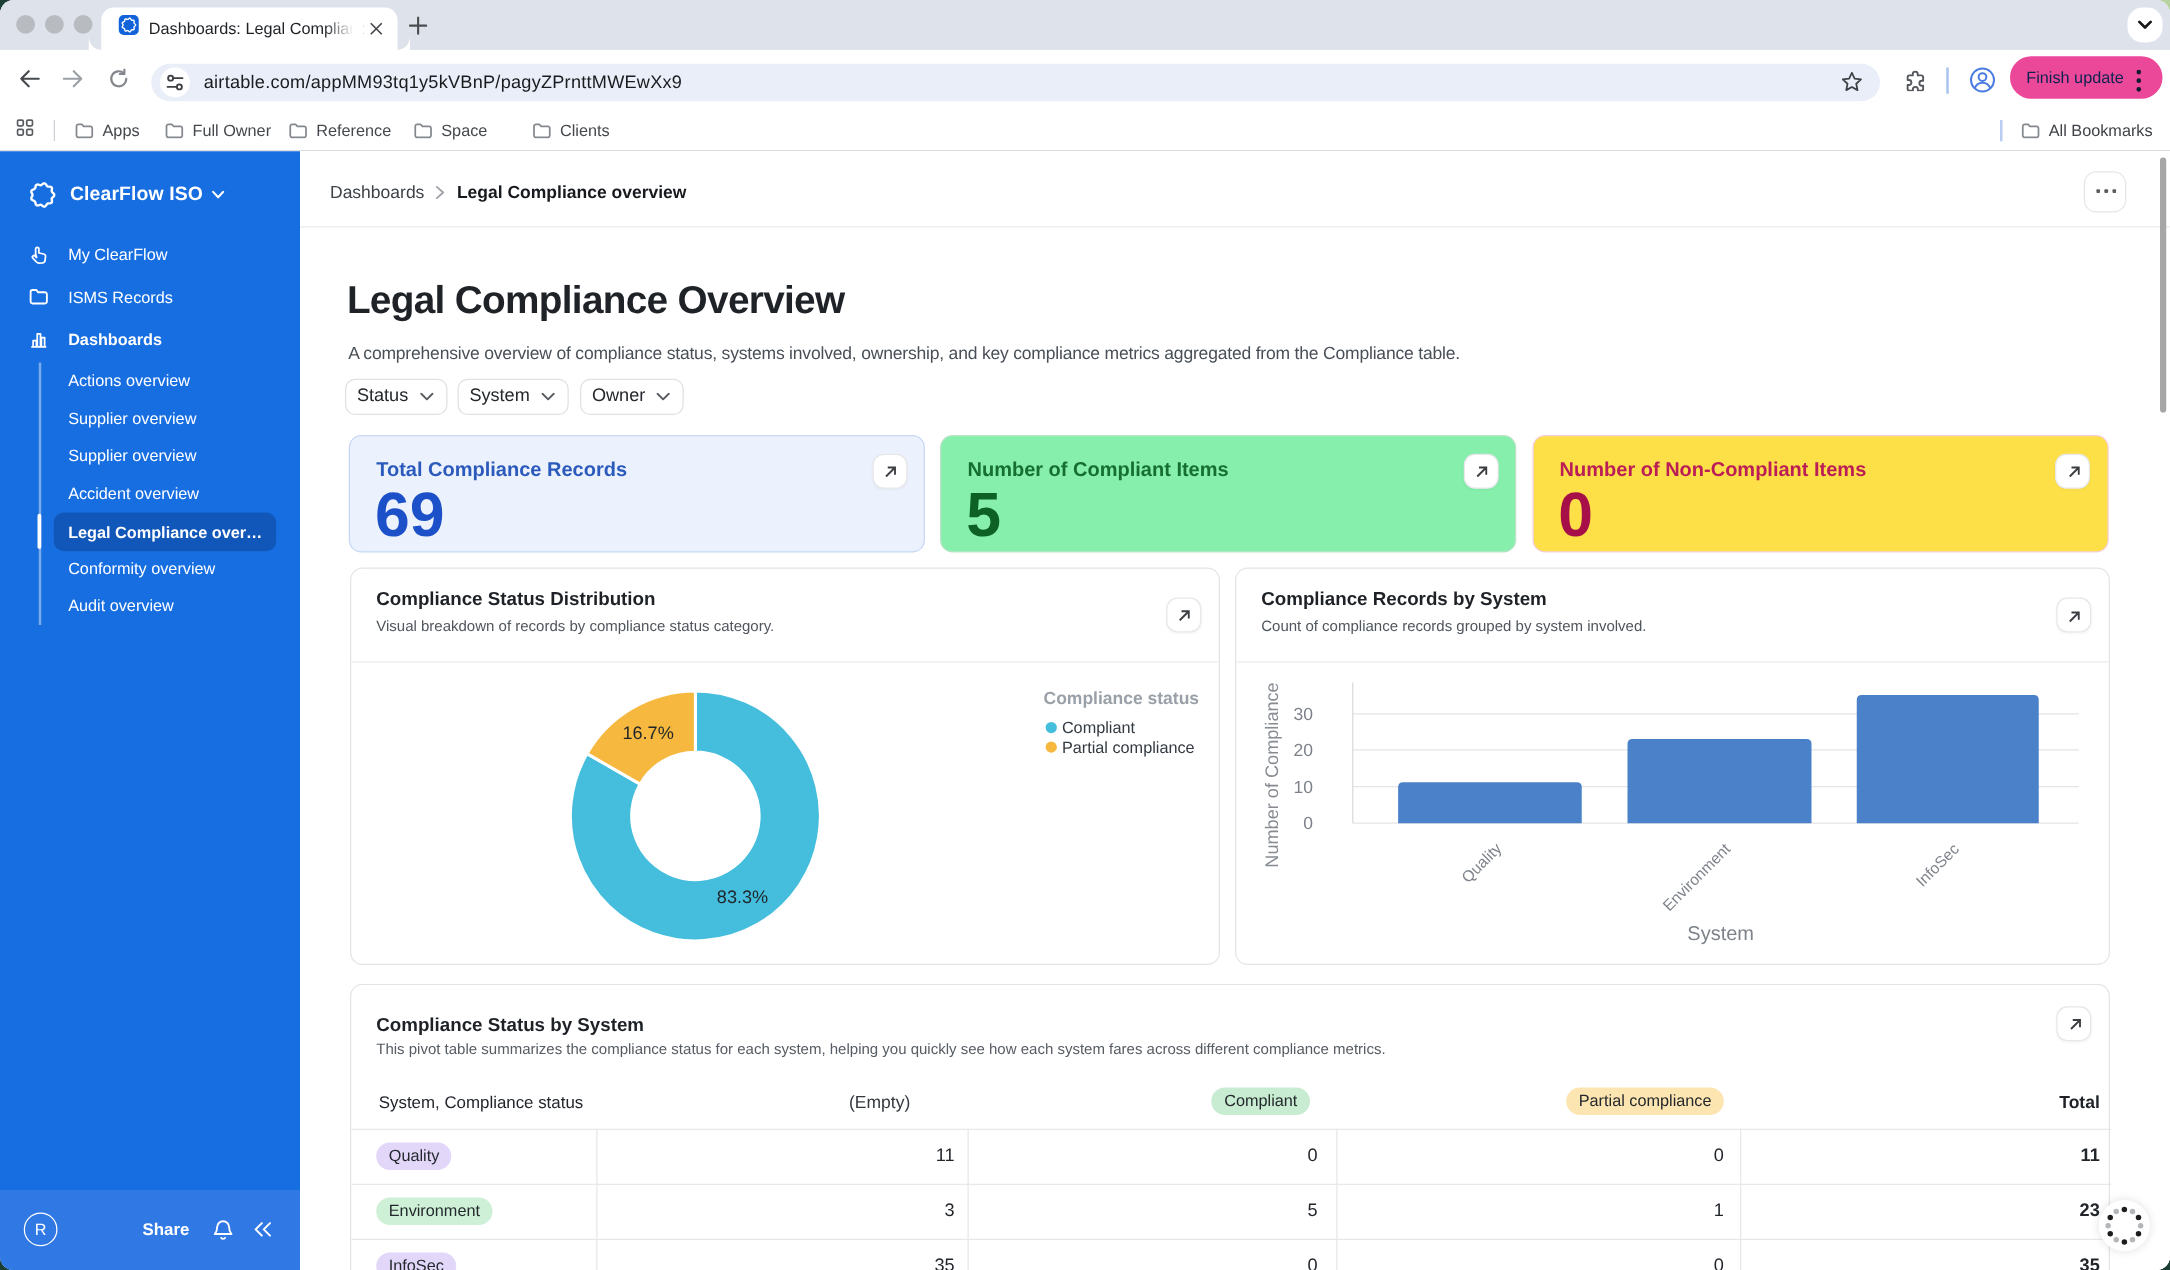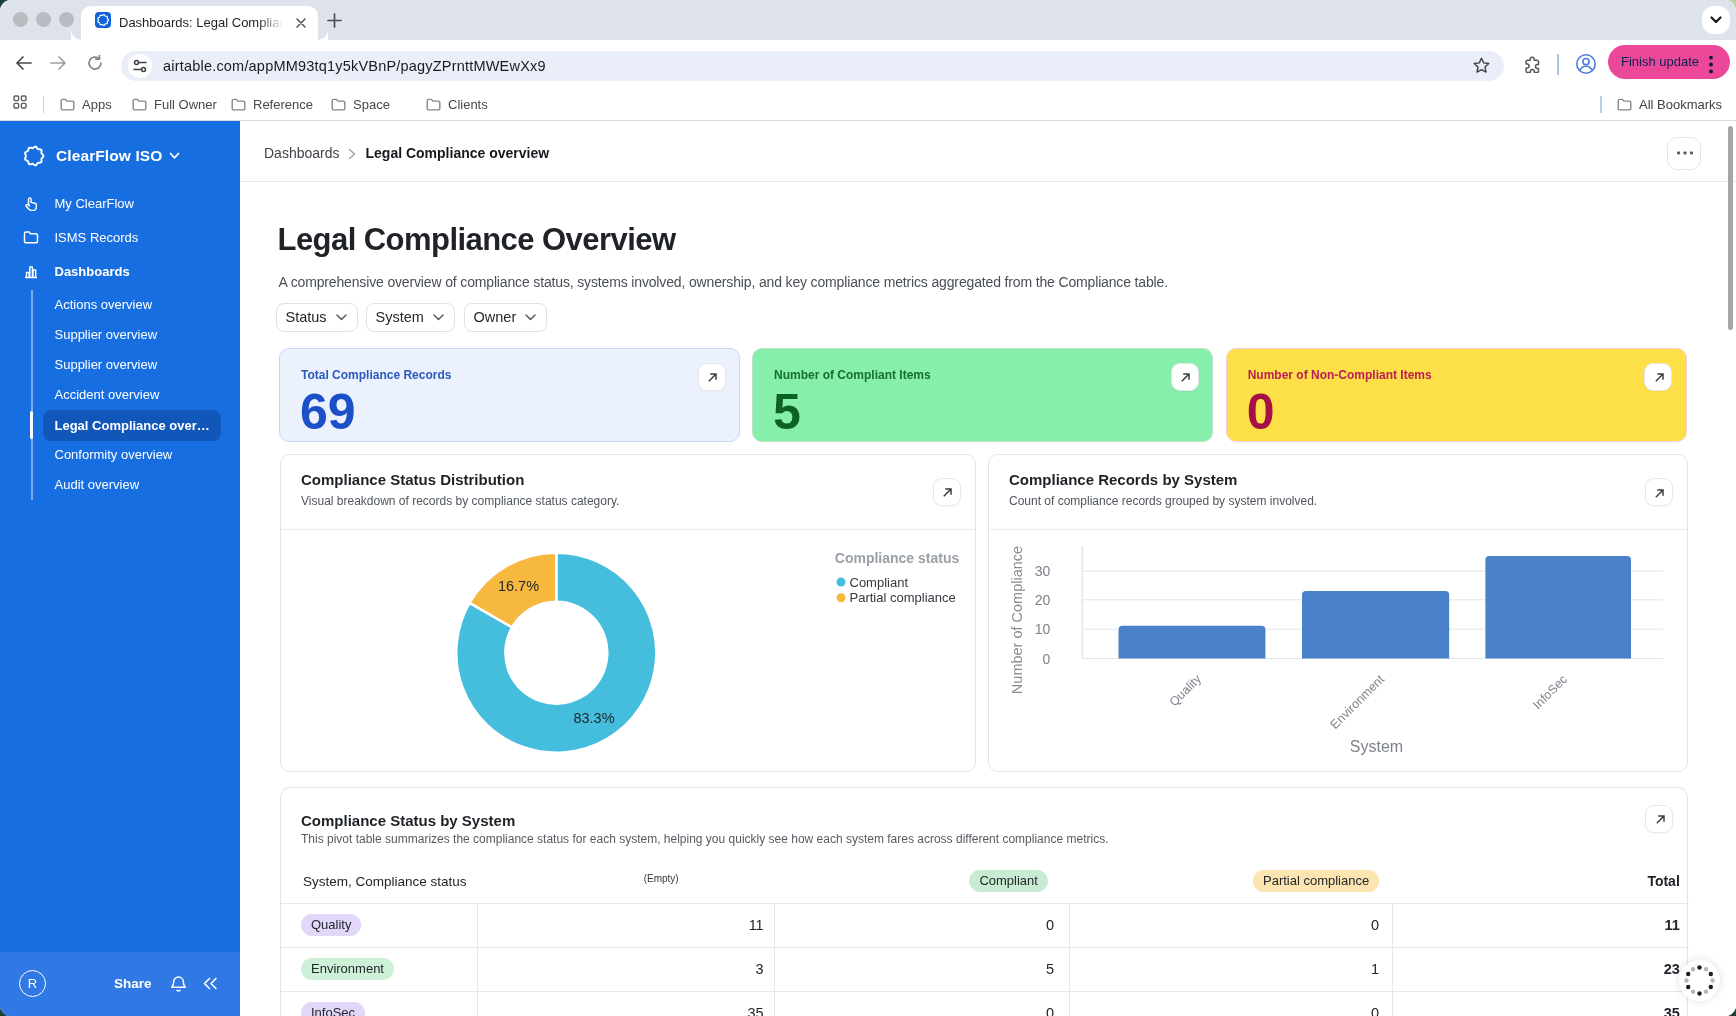--- a/index.html
+++ b/index.html
@@ -32,21 +32,21 @@
 #guide{position:absolute;left:31px;top:169px;width:1.5px;height:210px;background:rgba(255,255,255,.42)}
 #sfoot{position:absolute;left:0;top:830.5px;width:240px;height:64.5px;background:#3079e4}
 #main{position:absolute;left:240px;top:0;width:1496px;height:895px;background:#fff}
 #crumbbar{position:absolute;left:0;top:0;width:1496px;height:61px;border-bottom:1px solid #e9eaec;background:#fff}
 #crumb{position:absolute;left:24px;top:24px;font-size:14px;color:#3c4248}
 #dots3{position:absolute;left:1427px;top:15.5px;width:34px;height:33px;border-radius:10px;border:1px solid #e5e6e8;background:#fff}
 h1{position:absolute;left:37.5px;top:101px;font-size:31px;letter-spacing:-.55px;color:#1f2328;font-weight:700}
 #desc{position:absolute;left:38.5px;top:152.5px;font-size:14px;letter-spacing:-.15px;color:#494f57}
 .fpill{position:absolute;top:182px;height:28.5px;border-radius:8px;border:1px solid #dfe1e4;background:#fff;font-size:14.5px;color:#24272b;display:flex;align-items:center;padding:0 10px 0 8.5px;gap:9px}
 .scard{position:absolute;top:227px;width:461px;height:93.5px;border-radius:10px;border:1px solid}
-.scard .t{position:absolute;left:21px;top:19px;font-size:12px;font-weight:700}
+.scard .t{position:absolute;left:21px;top:19px;font-size:16px;font-weight:700}
 .scard .n{position:absolute;left:20px;top:34px;font-size:50px;font-weight:700}
 .xbtn{position:absolute;width:28px;height:28px;border-radius:9px;background:#fff;border:1px solid #e7e8ea;box-shadow:0 1px 2px rgba(0,0,0,.04)}
 .ccard{position:absolute;top:333px;height:318px;background:#fff;border:1px solid #e3e4e6;border-radius:10px}
 .chead .ct{position:absolute;left:20px;top:16px;font-size:15px;font-weight:700;color:#1e2227}
 .chead .cs{position:absolute;left:20px;top:38.5px;font-size:12px;color:#50565e}
 .chline{position:absolute;left:0;top:74px;width:100%;height:1px;background:#ececee}
 #pivot{position:absolute;left:40px;top:665.8px;width:1408px;height:240px;background:#fff;border:1px solid #e3e4e6;border-radius:10px 10px 0 0;border-bottom:none}
 #scrollthumb{position:absolute;left:1727.5px;top:126px;width:5.5px;height:204px;border-radius:3px;background:#a6a6a6}
 #spincard{position:absolute;left:1679px;top:959.5px;width:41px;height:41px;border-radius:50%;background:#fff;box-shadow:0 0 8px rgba(0,0,0,.12)}
 </style></head><body>
@@ -324,21 +324,21 @@
   </div>
   <div id="pivot">
     <div class="abs" style="left:20px;top:24px;font-size:15px;font-weight:700;color:#1e2227">Compliance Status by System</div>
     <div class="abs" style="left:20px;top:44.5px;font-size:12px;color:#565c63">This pivot table summarizes the compliance status for each system, helping you quickly see how each system fares across different compliance metrics.</div>
     <div class="xbtn" style="left:1364px;top:17px">
             <svg class="abs" style="left:7.5px;top:7.5px" width="13" height="13" viewBox="0 0 13 13">
               <path d="M2.8 10.2 L10 3 M4.2 3 H10 V8.8" fill="none" stroke="#3b3e42" stroke-width="1.5"></path>
             </svg>
           </div>
     <div class="abs" style="left:22px;top:86px;font-size:13.5px;color:#22262b">System, Compliance status</div>
-    <div class="abs" style="left:362.7px;top:85px;width:120px;text-align:left;font-size:10px;color:#33383f">(Empty)</div>
+    <div class="abs" style="left:362.7px;top:85px;width:120px;text-align:center;font-size:14px;color:#33383f">(Empty)</div>
     <div class="abs" style="right:639.1px;top:82px;height:22px;border-radius:11px;background:#c8ecd1;font-size:13px;color:#23282d;line-height:22px;padding:0 10px;white-space:nowrap">Compliant</div>
     <div class="abs" style="right:307.79999999999995px;top:82px;height:22px;border-radius:11px;background:#fce5b0;font-size:13px;color:#23282d;line-height:22px;padding:0 10px;white-space:nowrap">Partial compliance</div>
     <div class="abs" style="left:1278.8px;top:85px;width:120px;text-align:right;font-size:14px;font-weight:700;color:#1e2227">Total</div>
     <div class="abs" style="left:0;top:115.4px;width:1408px;height:1px;background:#e7e8ea"></div>
           <div class="abs" style="left:0;top:159.6px;width:1408px;height:1px;background:#e7e8ea"></div>
           <div class="abs" style="left:0;top:203.6px;width:1408px;height:1px;background:#e7e8ea"></div>
     <div class="abs" style="left:195.6px;top:115.4px;width:1px;height:125px;background:#e7e8ea"></div>
           <div class="abs" style="left:492.5px;top:115.4px;width:1px;height:125px;background:#e7e8ea"></div>
           <div class="abs" style="left:787.5px;top:115.4px;width:1px;height:125px;background:#e7e8ea"></div>
           <div class="abs" style="left:1110.5px;top:115.4px;width:1px;height:125px;background:#e7e8ea"></div>

